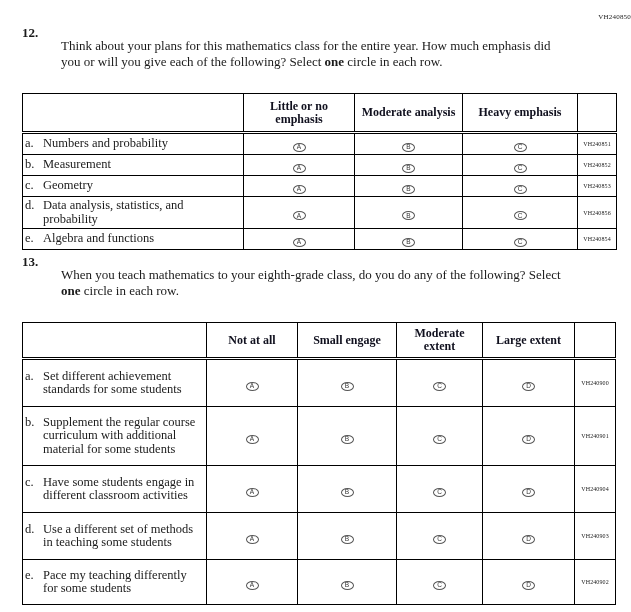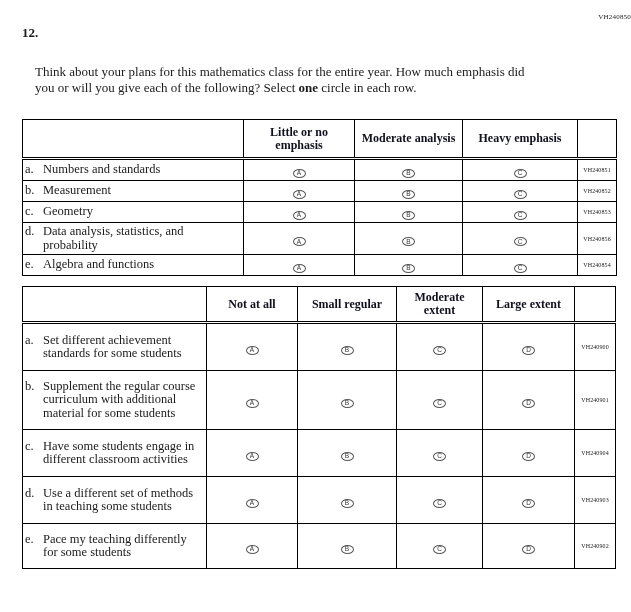--- a/index.html
+++ b/index.html
@@ -13,21 +13,20 @@
     font-size:7px;
     letter-spacing:.2px;
     color:#222;
     font-family:"Liberation Serif", serif;
   }
   .code-top{padding-top:13px;}
   .code-mid{padding-top:57px;}
   .question{
     display:flex;
     margin:4px 0 0 22px;
-    flex-direction:column;
   }
   .qnum{
     font-weight:bold;
     font-size:13px;
     width:26px;
     flex:0 0 26px;
     line-height:16px;
   }
   .qtext{
     margin:13px;
@@ -122,21 +121,21 @@
         <th>Moderate analysis</th>
         <th>Heavy emphasis</th>
         <th></th>
       </tr>
     </thead>
     <tbody>
       <tr class="r-s">
         <td class="labelcell">
           <div class="labelwrap">
               <span class="rowletter">a.</span>
-              <span>Numbers and standards</span>
+              <span>Numbers and probability</span>
             </div>
         </td>
         <td class="ovalcell"><span class="oval">A</span></td>
         <td class="ovalcell"><span class="oval">B</span></td>
         <td class="ovalcell"><span class="oval">C</span></td>
         <td class="codecell">VH240851</td>
       </tr>
       <tr class="r-s">
         <td class="labelcell">
           <div class="labelwrap">
@@ -181,35 +180,39 @@
             </div>
         </td>
         <td class="ovalcell"><span class="oval">A</span></td>
         <td class="ovalcell"><span class="oval">B</span></td>
         <td class="ovalcell"><span class="oval">C</span></td>
         <td class="codecell">VH240854</td>
       </tr>
     </tbody>
   </table>
 
+  <div class="question">
+    <span class="qnum">13.</span>
+    <p class="qtext"><span>When you teach mathematics to your eighth-grade class, do you do any of the following? Select</span> <b>one</b> <span>circle in each row.</span></p>
+  </div>
 
   <table class="grid t13">
     <colgroup>
       <col style="width:184px">
         <col style="width:91px">
         <col style="width:99px">
         <col style="width:86px">
         <col style="width:92px">
         <col style="width:41px">
     </colgroup>
     <thead>
       <tr>
         <th></th>
         <th>Not at all</th>
-        <th>Small regular</th>
+        <th>Small engage</th>
         <th>Moderate extent</th>
         <th>Large extent</th>
         <th></th>
       </tr>
     </thead>
     <tbody>
       <tr class="r-a">
         <td class="labelcell">
           <div class="labelwrap">
               <span class="rowletter">a.</span>

